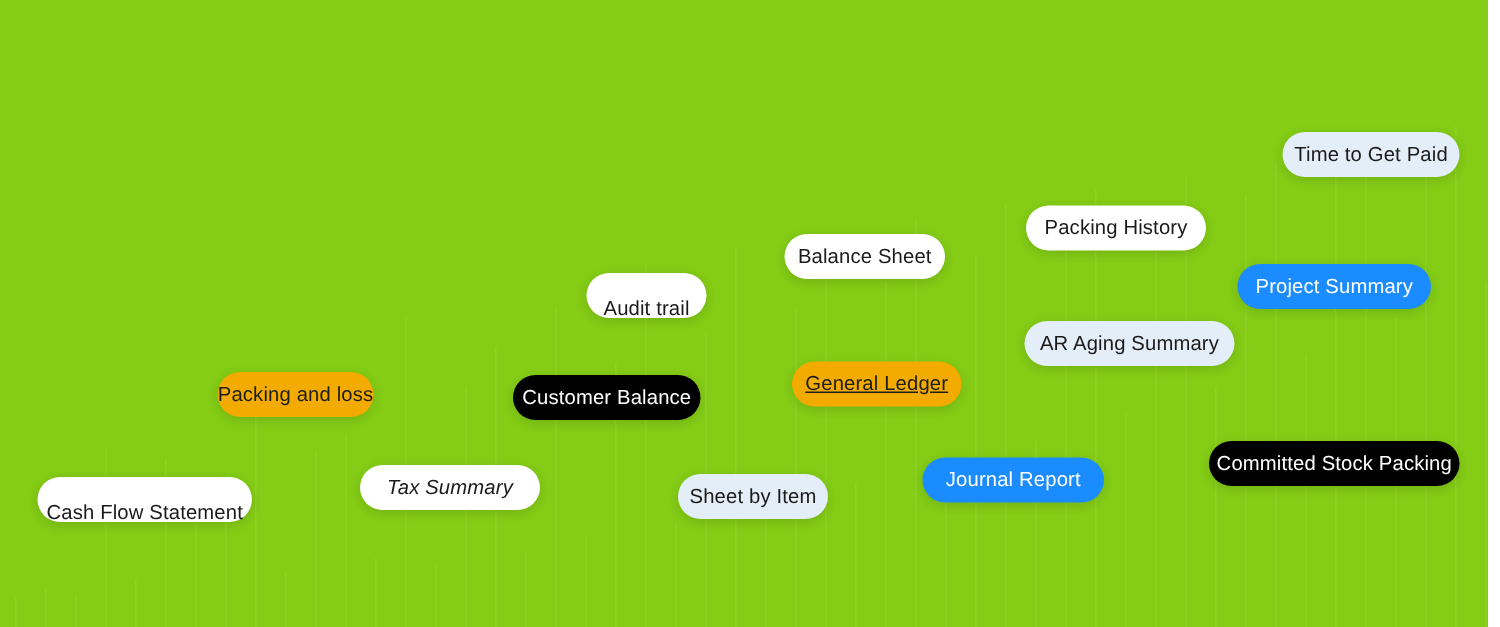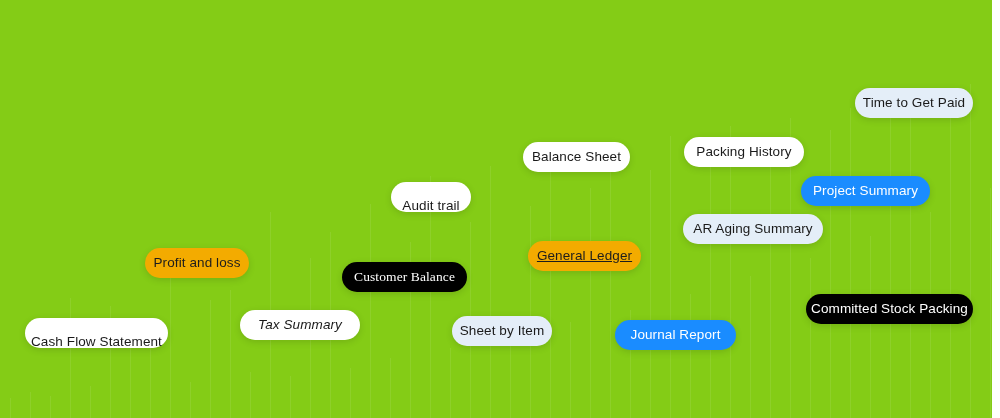--- a/index.html
+++ b/index.html
@@ -102,45 +102,45 @@
       <div class="bar" style="left: 970px; height: 334px;"></div>
       <div class="bar" style="left: 990px; height: 230px;"></div>
     </div>
   <div id="pills">
       <div class="pill pale" style="left: 855px; top: 88px; width: 118px;">
         <span>Time to Get Paid</span>
       </div>
       <div class="pill white" style="left: 684px; top: 125px; width: 120px; margin-top: 12px;">
         <span>Packing History</span>
       </div>
-      <div class="pill white" style="left: 523px; top: 142px; width: 107px; text-align: center;">
+      <div class="pill white" style="left: 523px; top: 156px; width: 107px; text-align: center;">
         <span>Balance Sheet</span>
       </div>
       <div class="pill white" style="left: 391px; top: 182px; width: 80px; align-items: flex-end;">
         <span>Audit trail</span>
       </div>
-      <div class="pill lightblue" style="left: 801px; top: 176px; width: 129px;">
+      <div class="pill lightblue" style="left: 825px; top: 176px; width: 129px;">
         <span>Project Summary</span>
       </div>
       <div class="pill pale" style="left: 683px; top: 214px; width: 140px;">
         <span>AR Aging Summary</span>
       </div>
       <div class="pill amber" style="left: 528px; top: 241px; width: 113px; text-decoration: underline;">
         <span>General Ledger</span>
       </div>
       <div class="pill amber" style="left: 145px; top: 248px; width: 104px;">
-        <span>Profit and loss</span>
+        <span>Packing and loss</span>
       </div>
-      <div class="pill black" style="left: 342px; top: 262px; width: 125px; font-family: Liberation Serif, serif;">
+      <div class="pill black" style="left: 342px; top: 250px; width: 125px;">
         <span>Customer Balance</span>
       </div>
       <div class="pill black" style="left: 806px; top: 294px; width: 167px;">
         <span>Committed Stock Packing</span>
       </div>
-      <div class="pill lightblue" style="left: 615px; top: 320px; width: 121px;">
+      <div class="pill lightblue" style="left: 615px; top: 305px; width: 121px;">
         <span>Journal Report</span>
       </div>
       <div class="pill white" style="left: 25px; top: 318px; width: 143px; align-items: flex-end;">
         <span>Cash Flow Statement</span>
       </div>
       <div class="pill white" style="left: 240px; top: 310px; width: 120px; font-style: italic;">
         <span>Tax Summary</span>
       </div>
       <div class="pill pale" style="left: 452px; top: 316px; width: 100px;">
         <span>Sheet by Item</span>

